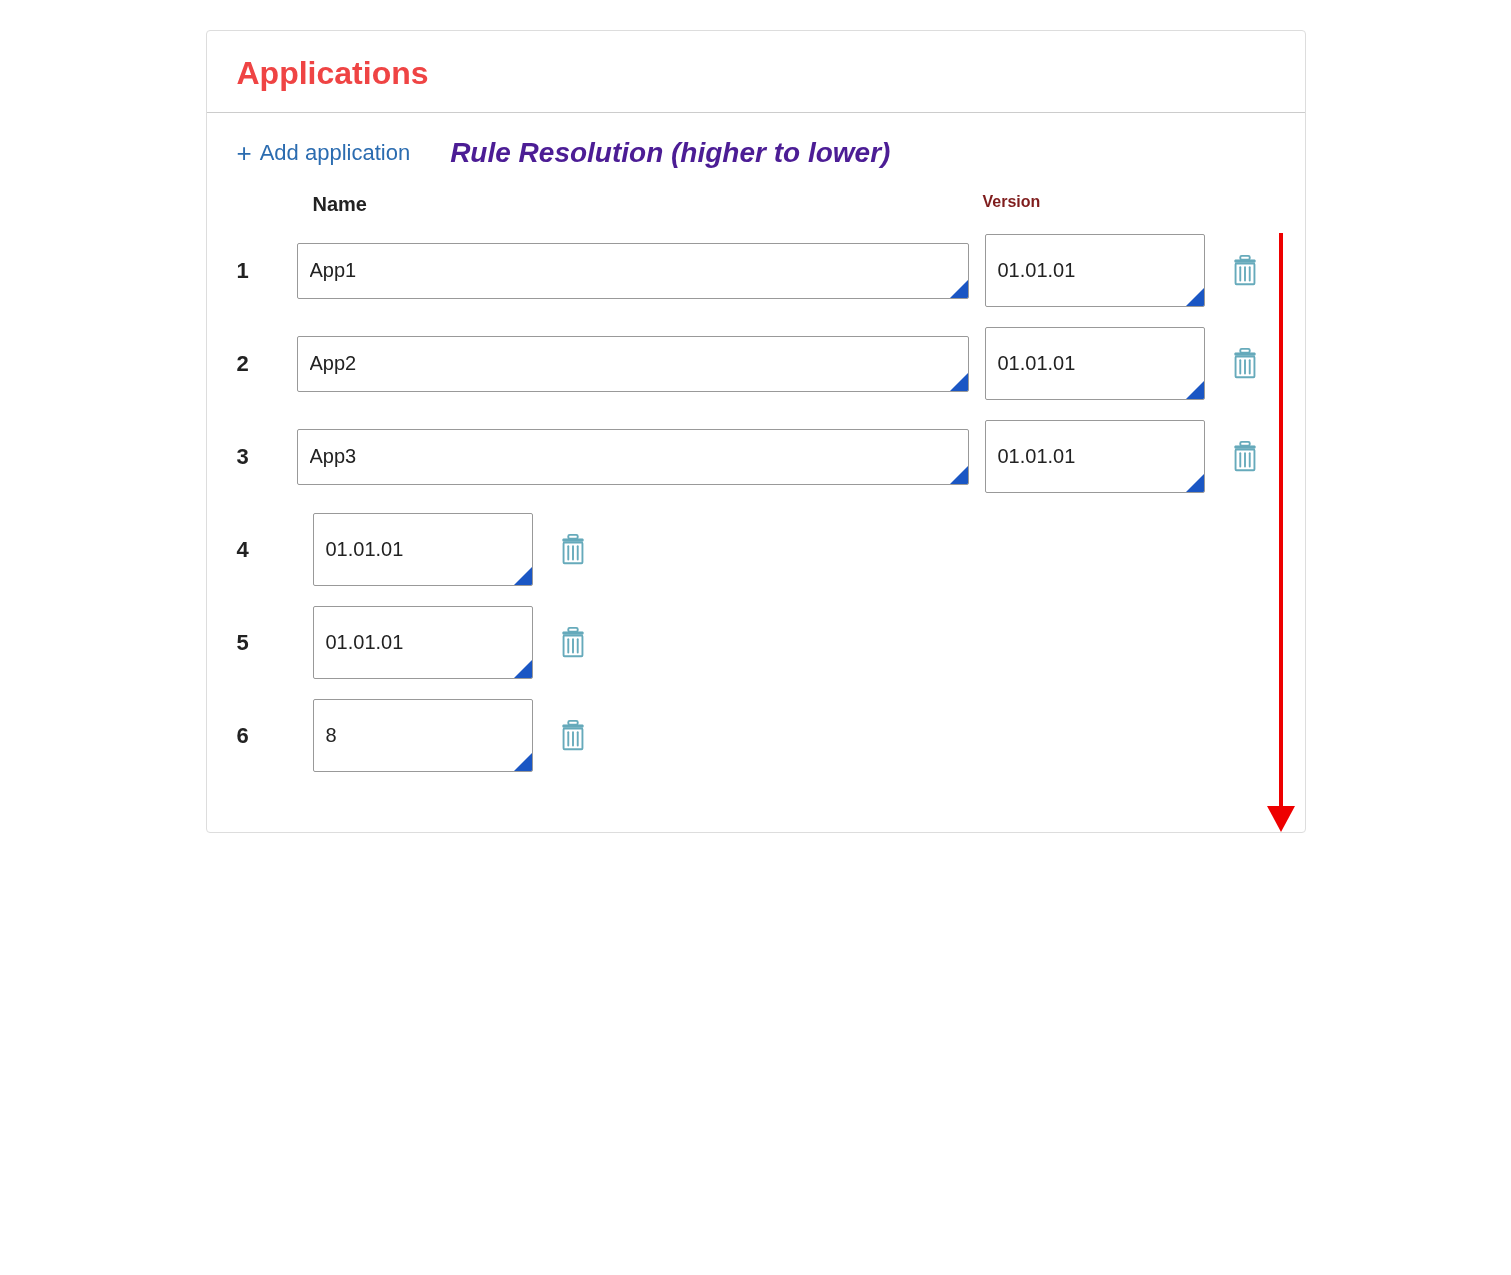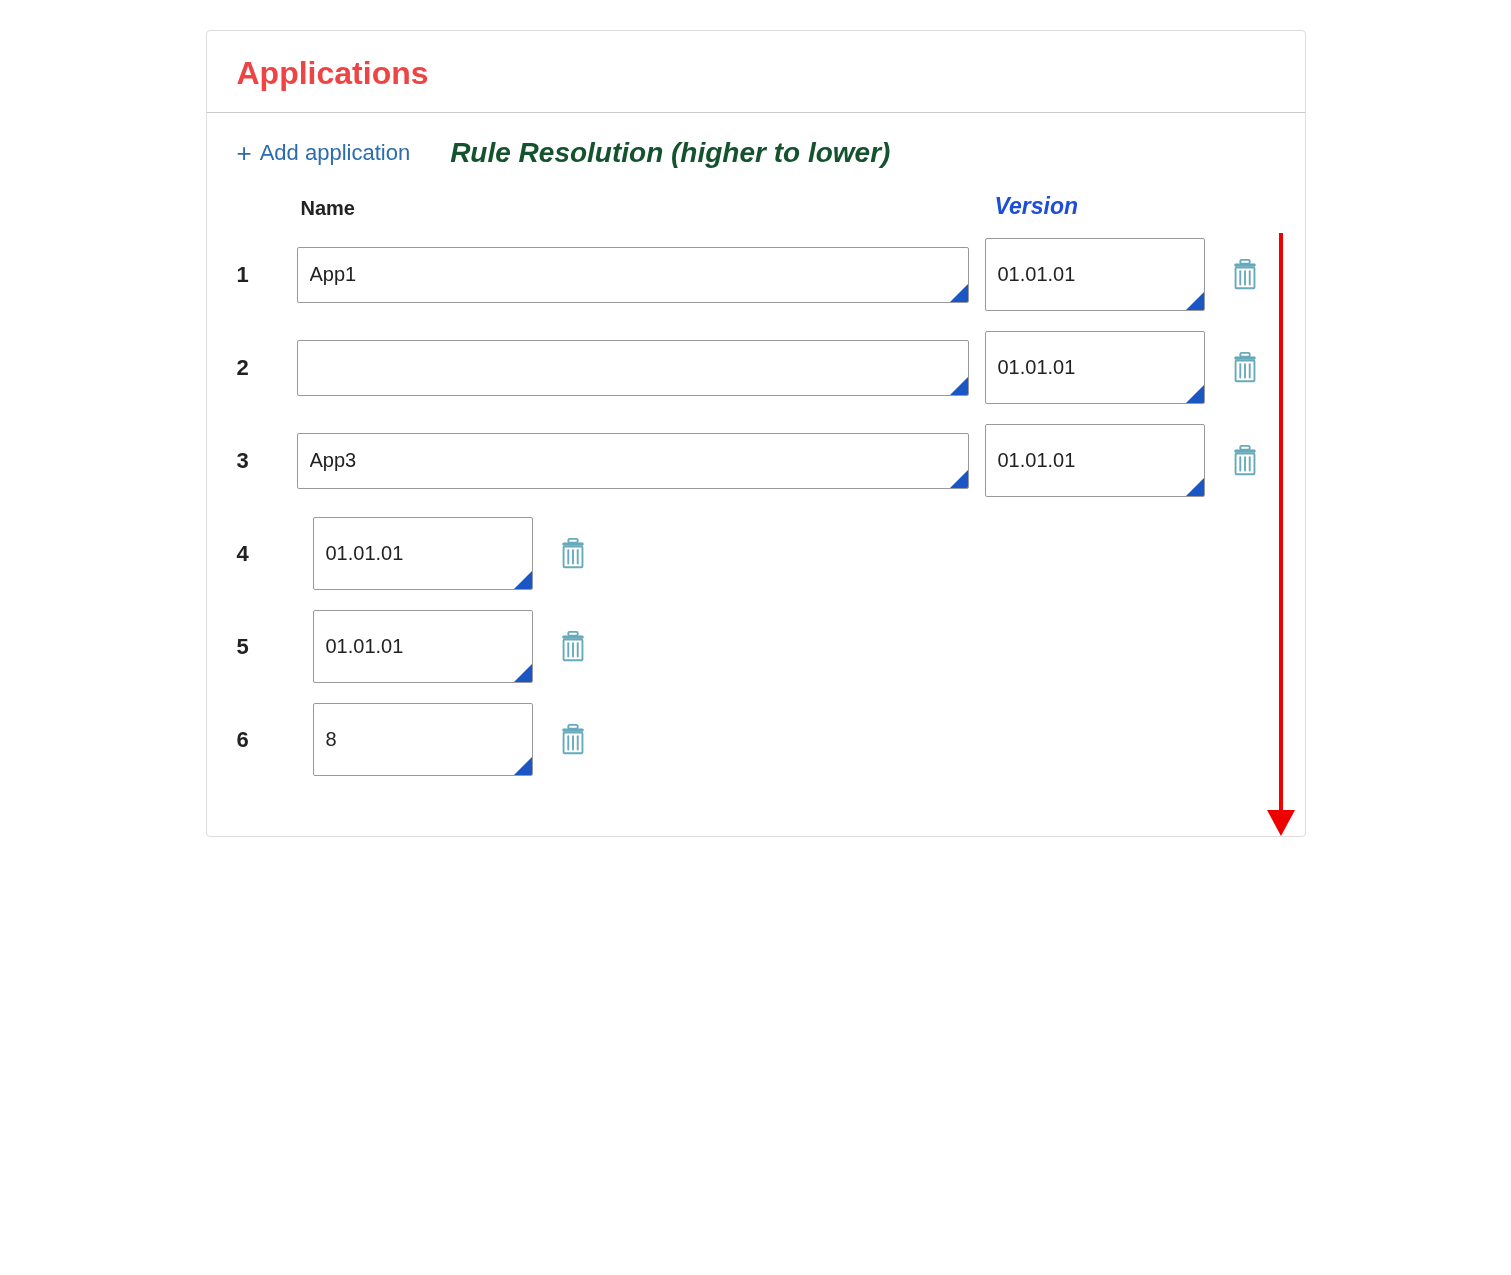--- a/index.html
+++ b/index.html
@@ -67,50 +67,50 @@
     .add-application-btn .plus-icon {
       font-size: 26px;
       font-weight: 400;
       color: #2b6cb0;
     }
 
     .rule-resolution-label {
       font-size: 28px;
       font-weight: 900;
       font-style: italic;
-      color: #14532d;
+      color: #4c1d95;
     }
 
     .table-header {
       display: flex;
-      align-items: flex-end;
+      align-items: flex-start;
       padding: 0 0 10px 0;
       margin-bottom: 8px;
+      gap: 12px;
     }
 
     .col-num {
       width: 60px;
       flex-shrink: 0;
     }
 
     .col-name-header {
       flex: 1;
       font-size: 20px;
       font-weight: 700;
       color: #222;
       padding-left: 4px;
     }
 
     .col-version-header {
       width: 220px;
-      font-size: 23px;
+      font-size: 16px;
       font-weight: 700;
-      color: #1d4ed8;
-      flex-shrink: 0;
-      font-style: italic;
+      color: #7f1d1d;
+      flex-shrink: 0;
     }
 
     .col-action-header {
       width: 60px;
       flex-shrink: 0;
     }
 
     .table-row {
       display: flex;
       align-items: center;
@@ -279,20 +279,21 @@
 
           <line x1="10" y1="14" x2="10" y2="28" stroke="#6ab" stroke-width="2" stroke-linecap="round"></line>
           <line x1="15" y1="14" x2="15" y2="28" stroke="#6ab" stroke-width="2" stroke-linecap="round"></line>
           <line x1="20" y1="14" x2="20" y2="28" stroke="#6ab" stroke-width="2" stroke-linecap="round"></line>
         </svg>
       </button>
     </div>
         <div class="table-row">
       <div class="row-num">2</div>
       <div class="row-name-input">
+        <span class="input-text">App2</span>
         <div class="dropdown-triangle"></div>
       </div>
       <div class="row-version-input">
         <span class="input-text">01.01.01</span>
         <div class="dropdown-triangle"></div>
       </div>
       <button class="row-delete-btn">
         <svg class="trash-icon" viewBox="0 0 30 36" fill="none" xmlns="http://www.w3.org/2000/svg">
 
           <rect x="4" y="6" width="22" height="3" rx="1" fill="#6ab" stroke="#6ab" stroke-width="0.5"></rect>

